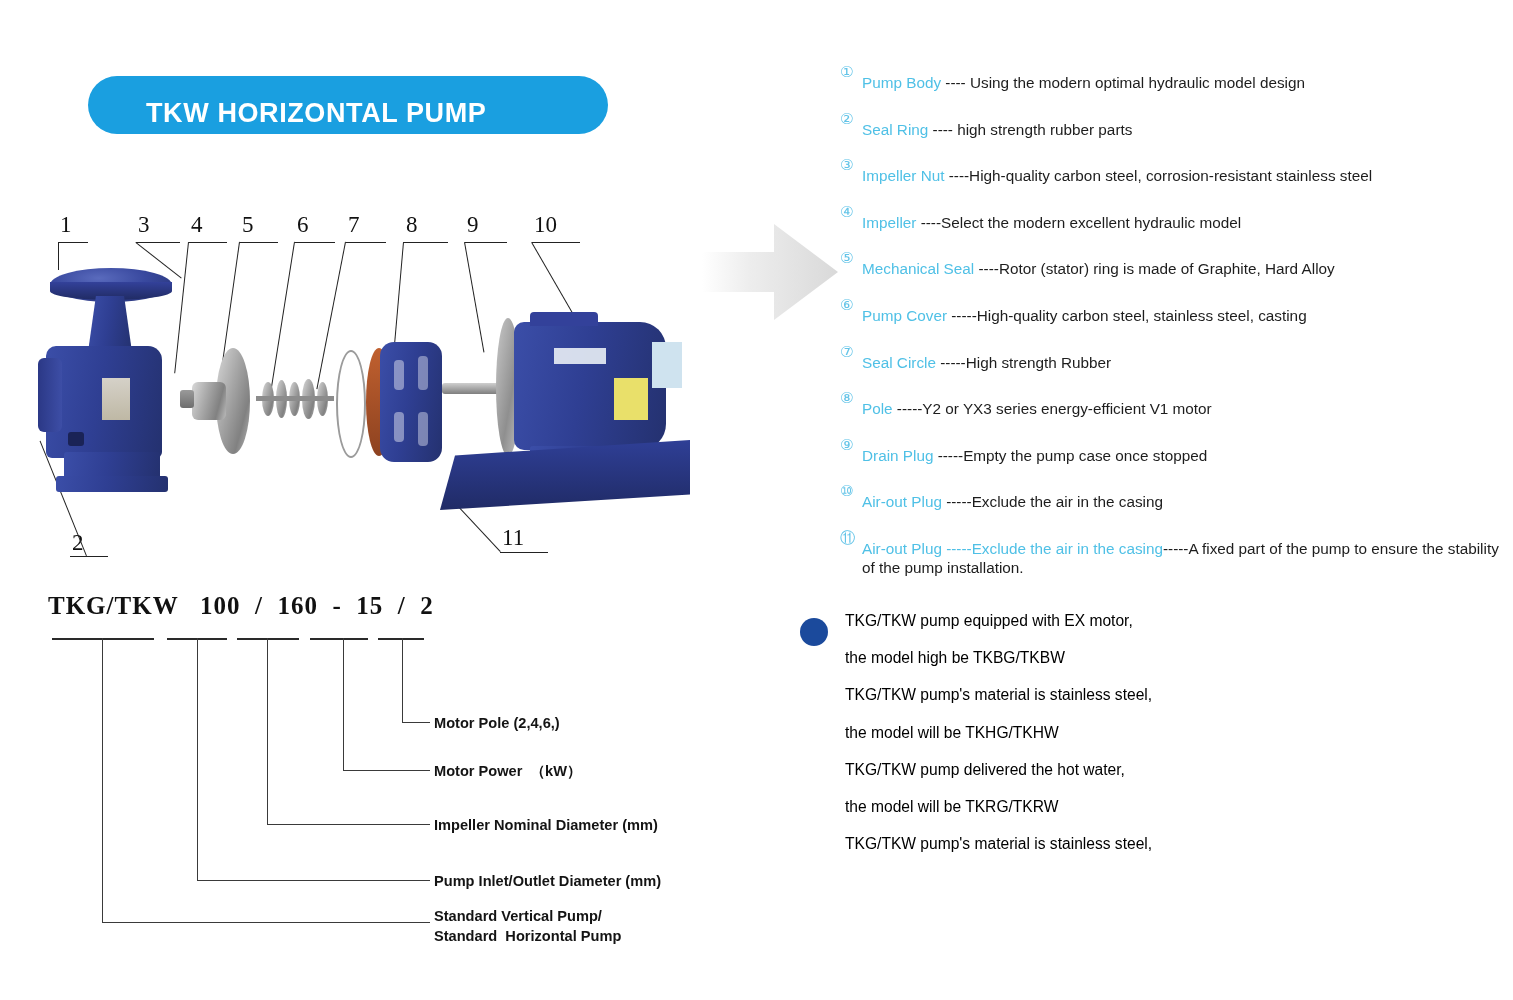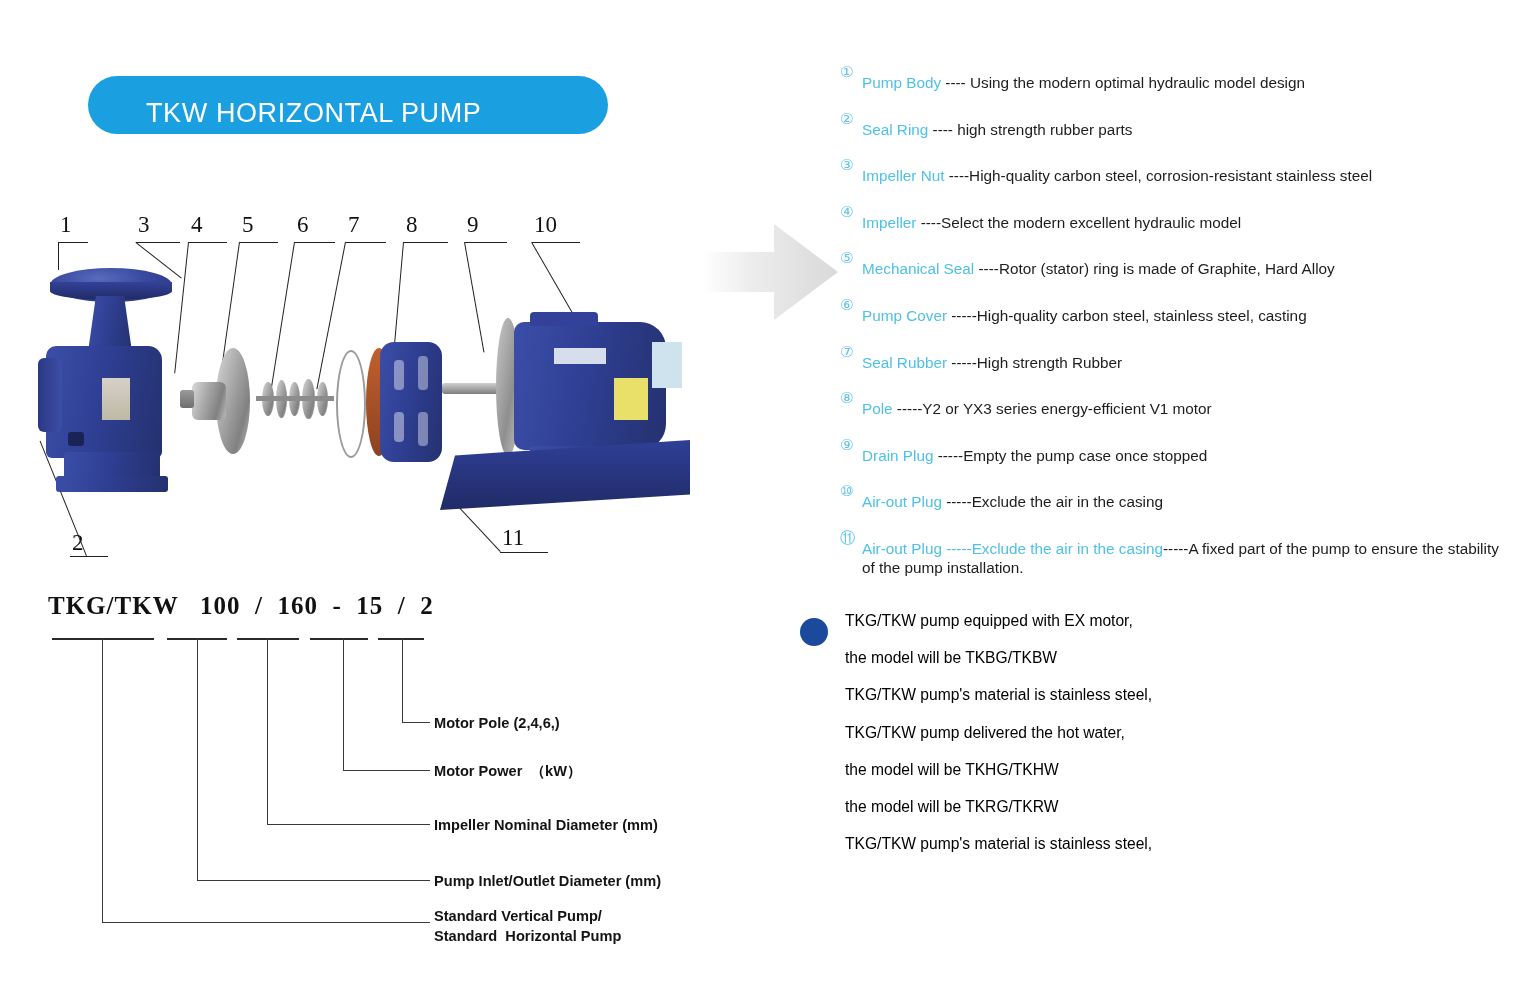--- a/index.html
+++ b/index.html
@@ -2,21 +2,21 @@
 <html><head>
 <meta charset="utf-8">
 <style>
   html,body{margin:0;padding:0;background:#fff;}
   body{width:1513px;height:1000px;position:relative;overflow:hidden;
        font-family:"Liberation Sans","DejaVu Sans",sans-serif;color:#1a1a1a;}
 
   
   #title-banner{position:absolute;left:88px;top:76px;width:520px;height:58px;
       background:#1a9fe0;border-radius:29px;display:flex;align-items:center;}
-  #title-banner .txt{color:#fff;font-size:27px;font-weight:normal;letter-spacing:.6px;
+  #title-banner .txt{color:#fff;font-size:27px;font-weight:bold;letter-spacing:.6px;
       padding-left:58px;margin-top:16px;}
 
   
   #diagram{position:absolute;left:30px;top:200px;width:690px;height:380px;}
   .callout-num{position:absolute;font-family:"Liberation Serif","DejaVu Serif",serif;
       font-size:23px;color:#111;}
   .lead{position:absolute;background:#222;}
   .lead.h{height:1px;}
   .lead.v{width:1px;}
   .lead-d{position:absolute;transform-origin:0 0;height:1px;background:#222;}
@@ -214,21 +214,21 @@
     <span class="body"><span class="name">Mechanical Seal</span><span class="desc"> ----Rotor (stator) ring is made of Graphite, Hard Alloy</span></span>
   </div>
 
   <div class="feat">
     <span class="circ">⑥</span>
     <span class="body"><span class="name">Pump Cover</span><span class="desc"> -----High-quality carbon steel, stainless steel, casting</span></span>
   </div>
 
   <div class="feat">
     <span class="circ">⑦</span>
-    <span class="body"><span class="name">Seal Rubber</span><span class="desc"> -----High strength Rubber</span></span>
+    <span class="body"><span class="name">Seal Circle</span><span class="desc"> -----High strength Rubber</span></span>
   </div>
 
   <div class="feat">
     <span class="circ">⑧</span>
     <span class="body"><span class="name"> Pole</span><span class="desc"> -----Y2 or YX3 series energy-efficient V1 motor</span></span>
   </div>
 
   <div class="feat">
     <span class="circ">⑨</span>
     <span class="body"><span class="name">Drain Plug</span><span class="desc"> -----Empty the pump case once stopped</span></span>
@@ -274,19 +274,19 @@
   <div class="mline v" style="left:72px;top:46px;height:284px;"></div>
   <div class="mline h" style="left:72px;top:330px;width:328px;"></div>
   <div class="mlabel" style="left:404px;top:315px;">Standard Vertical Pump/
 Standard  Horizontal Pump</div>
 </div>
 
 <div id="notes">
   <div class="bullet"></div>
 
   <div class="note-line">TKG/TKW pump equipped with EX motor,</div>
-  <div class="note-line">the model will be TKBG/TKBW</div>
+  <div class="note-line">the model high be TKBG/TKBW</div>
   <div class="note-line">TKG/TKW pump's material is stainless steel,</div>
+  <div class="note-line">the model will be TKHG/TKHW</div>
   <div class="note-line">TKG/TKW pump delivered the hot water,</div>
-  <div class="note-line">the model will be TKHG/TKHW</div>
   <div class="note-line">the model will be TKRG/TKRW</div>
   <div class="note-line tight">TKG/TKW pump's material is stainless steel,</div>
 </div>
 
 </body></html>

